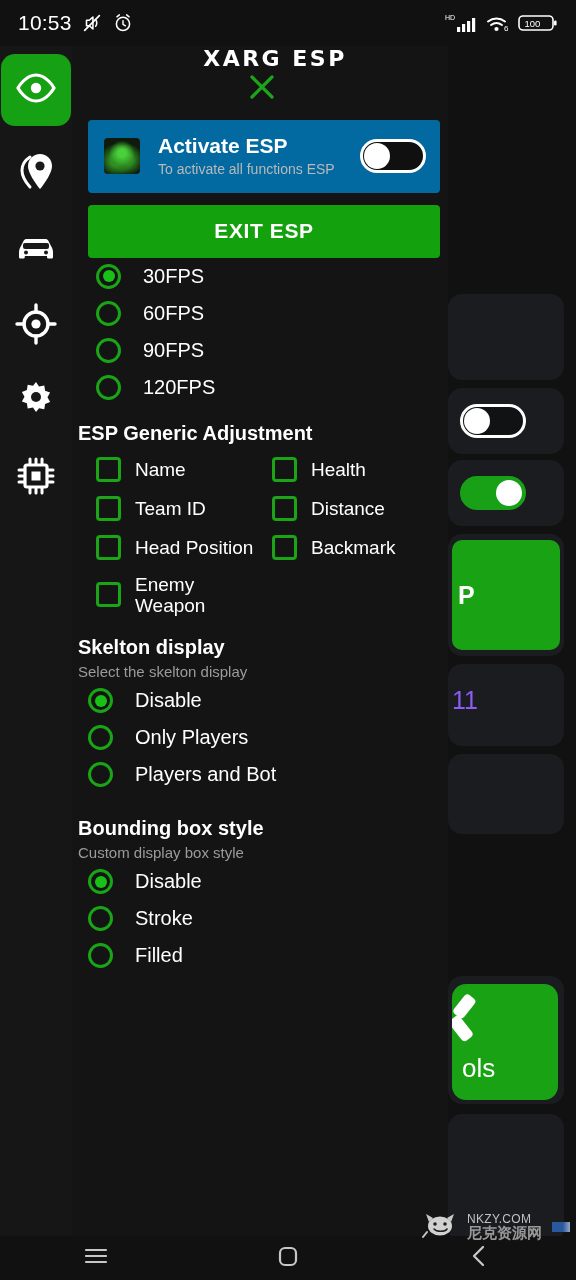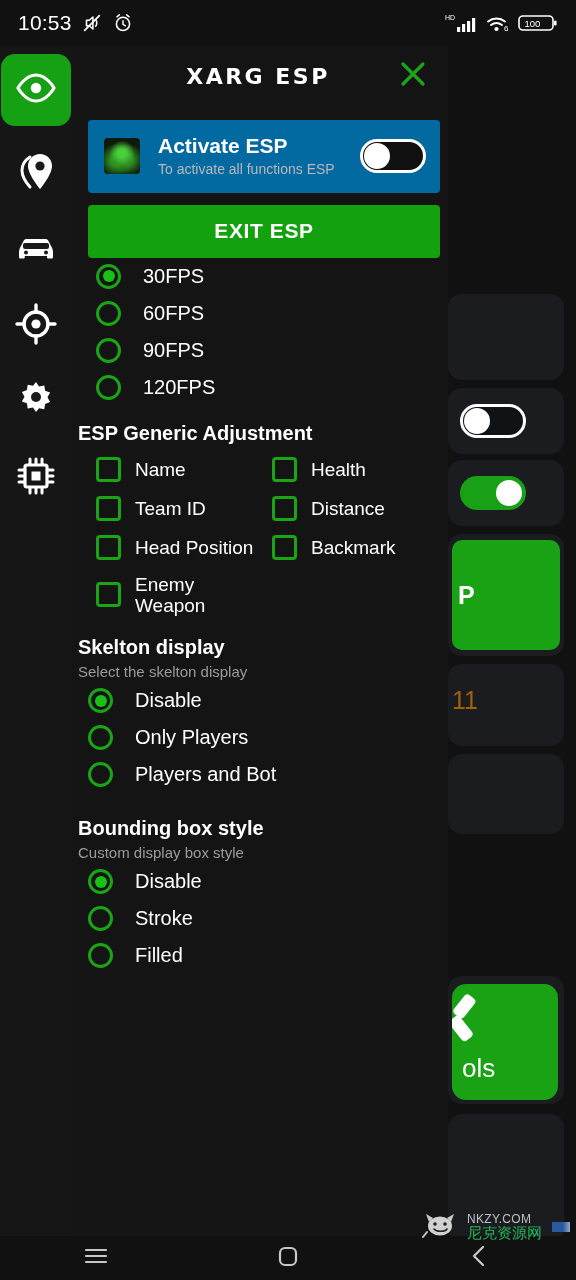--- a/index.html
+++ b/index.html
@@ -64,21 +64,21 @@
     position: absolute;
     background: #1aa215;
     border-radius: 10px;
     color: #ffffff;
     font-size: 25px; font-weight: bold;
     display: flex; align-items: center; padding-left: 6px;
     overflow: hidden;
   }
   .bg-text {
     position: absolute;
-    color: #a16207; font-size: 25px;
+    color: #8b5cf6; font-size: 25px;
   }
   .bg-tile {
     position: absolute;
     background: #1aa215;
     border-radius: 14px;
     overflow: hidden;
     color: #fff;
   }
   .bg-tile-label {
     position: absolute; bottom: 16px; left: 10px;
@@ -110,20 +110,21 @@
     position: absolute; top: 46px; left: 72px;
     width: 376px; height: 1190px;
     background: #141414;
     z-index: 30;
     overflow: hidden;
   }
   #panel-header {
     height: 60px;
     display: flex; align-items: center;
     padding: 0 18px 0 22px;
+    flex-direction: column;
   }
   #panel-title {
     flex: 1; text-align: center;
     color: #ffffff;
     font-size: 22px; font-weight: bold;
     letter-spacing: 2.5px;
     font-family: "DejaVu Sans", sans-serif;
     margin-left: 26px;
   }
   #close-btn {
@@ -246,21 +247,21 @@
   
   #watermark {
     position: absolute;
     right: 6px; bottom: 36px;
     display: flex; align-items: center; gap: 6px;
     z-index: 70;
     opacity: .92;
   }
   .wm-texts { display: flex; flex-direction: column; line-height: 1.05; }
   .wm-top { color: #cfcfcf; font-size: 12px; letter-spacing: .3px; }
-  .wm-bot { color: #22c55e; font-size: 15px; font-weight: normal; }
+  .wm-bot { color: #a3a3a3; font-size: 15px; font-weight: bold; }
   .wm-flag { width: 18px; height: 10px; background: linear-gradient(90deg,#2b5ea8 60%,#9fb6d8); display:inline-block; margin-left:4px; }
 </style>
 </head>
 <body>
 
 <div id="screen">
 
   <div id="bg-app">
     <div class="bg-card" style="left:448px; top:248px; width:116px; height:86px;"></div>
 

